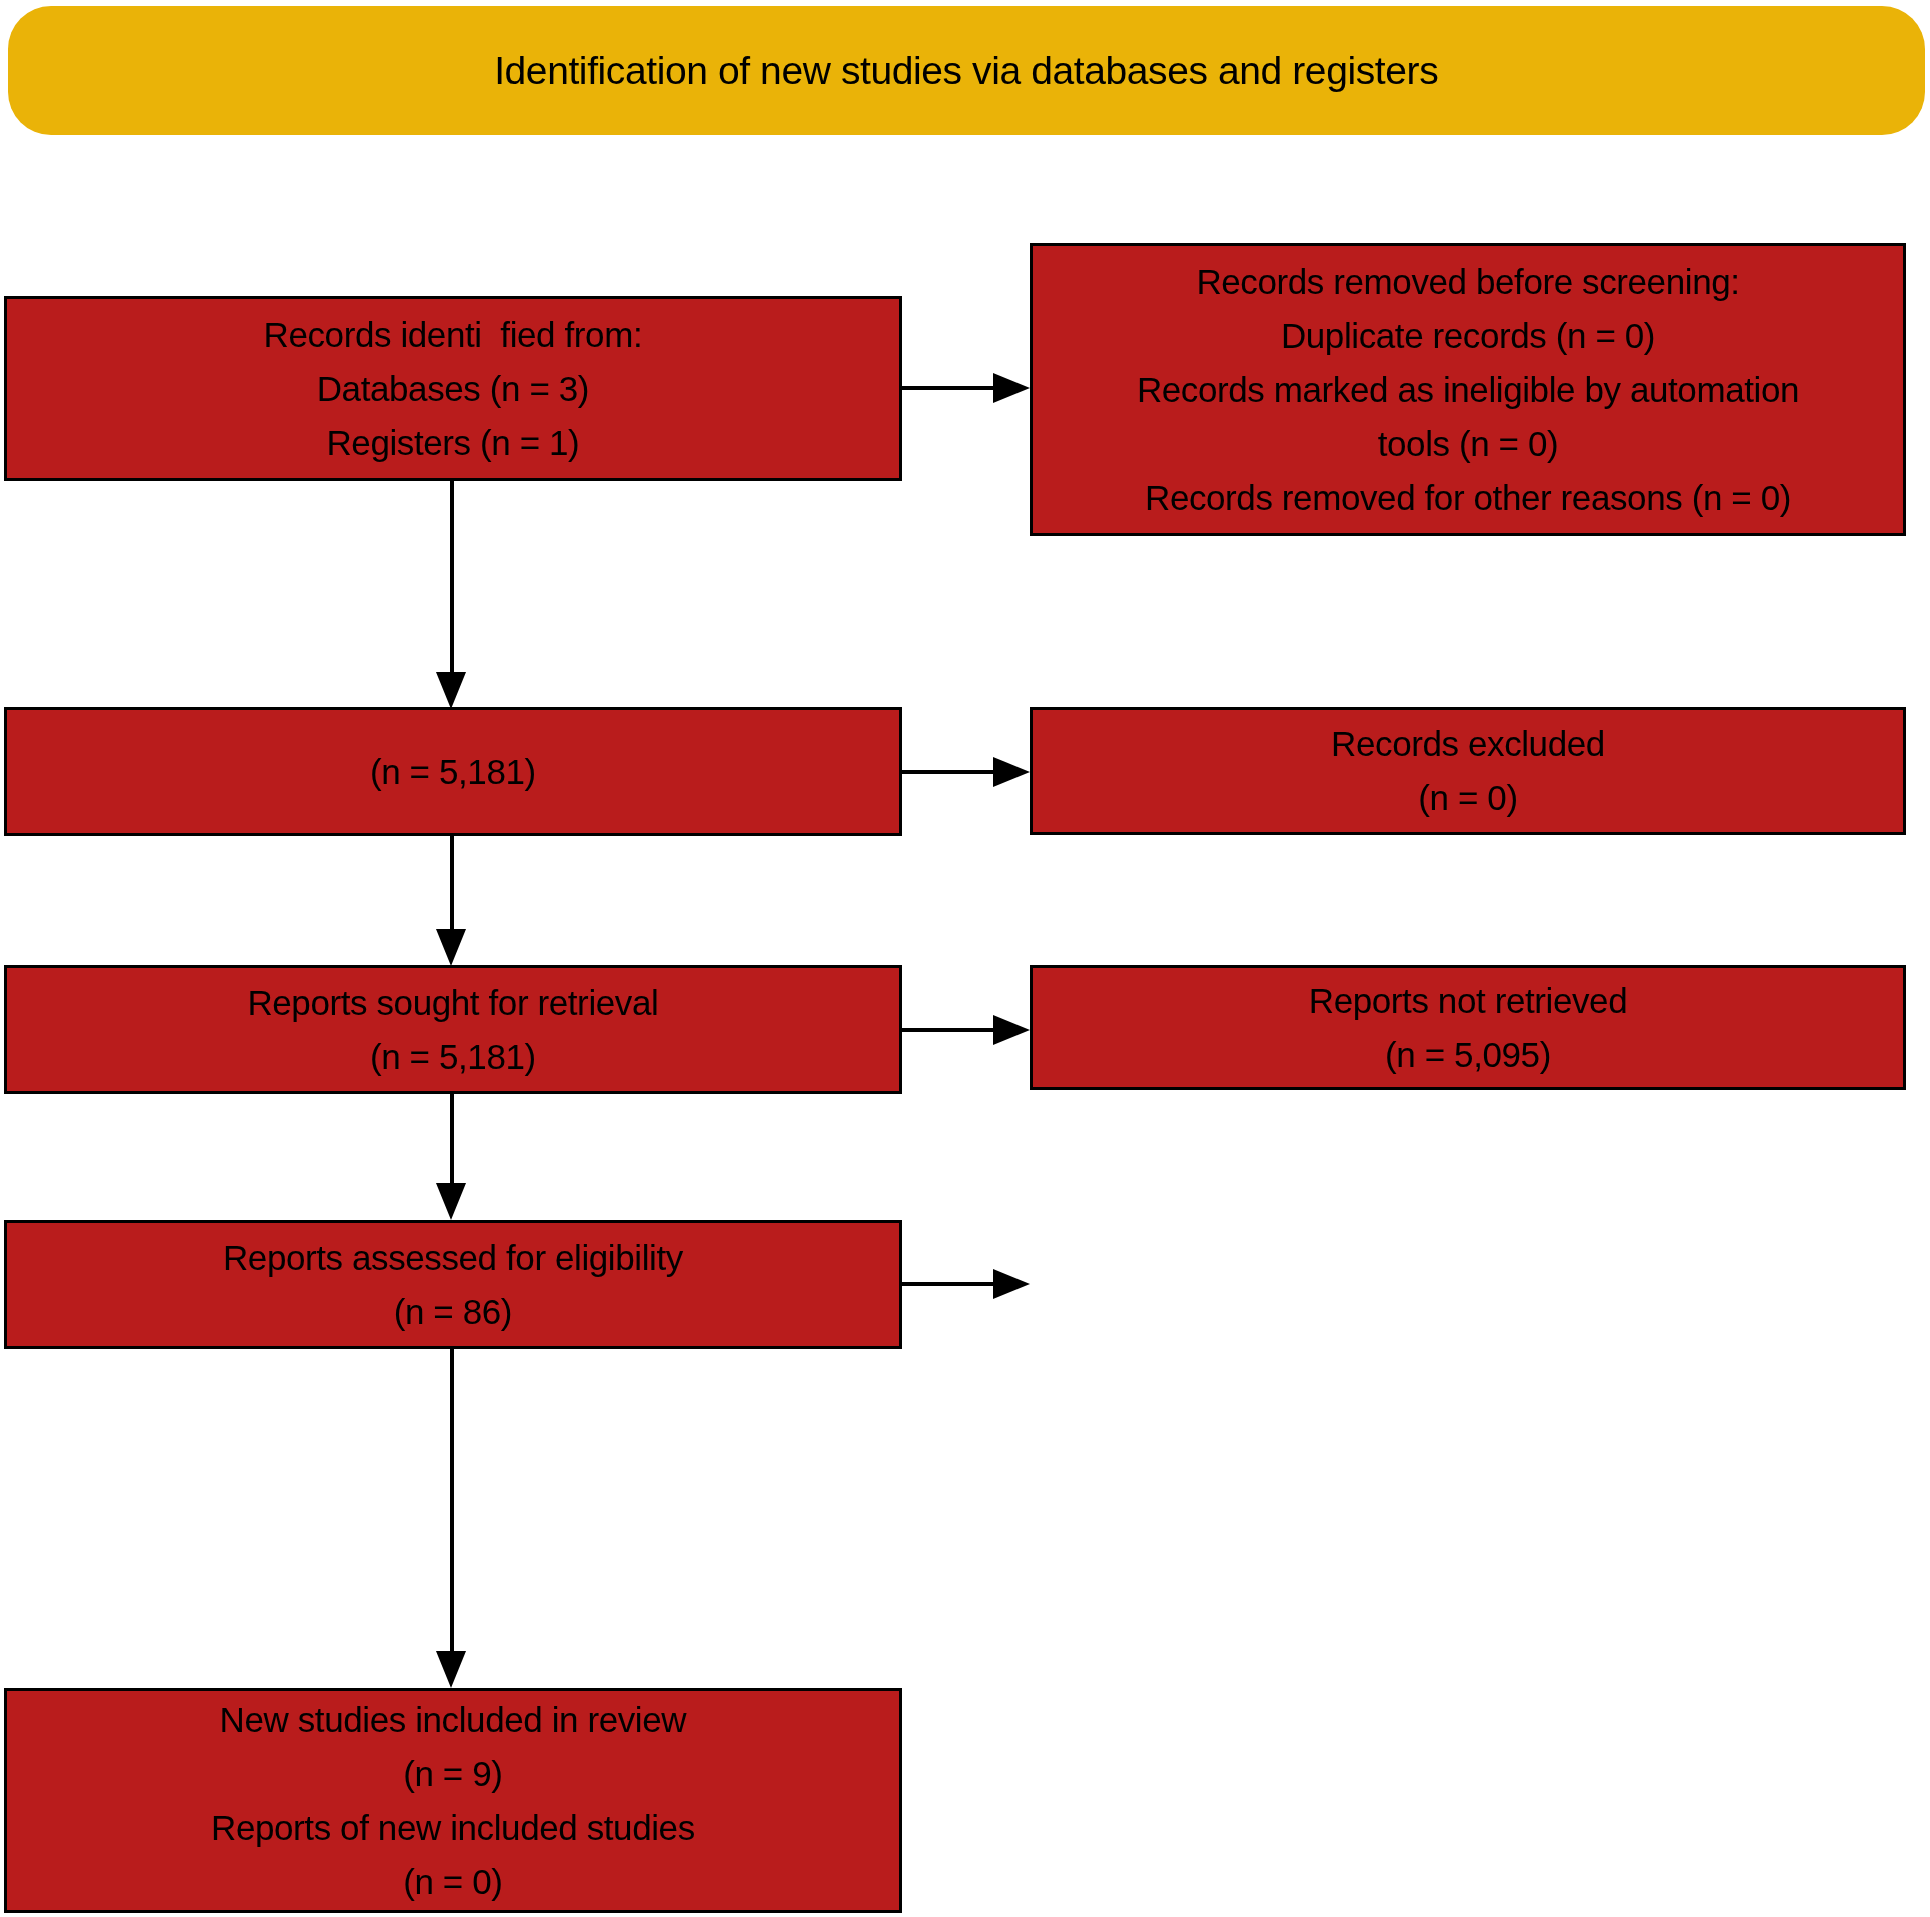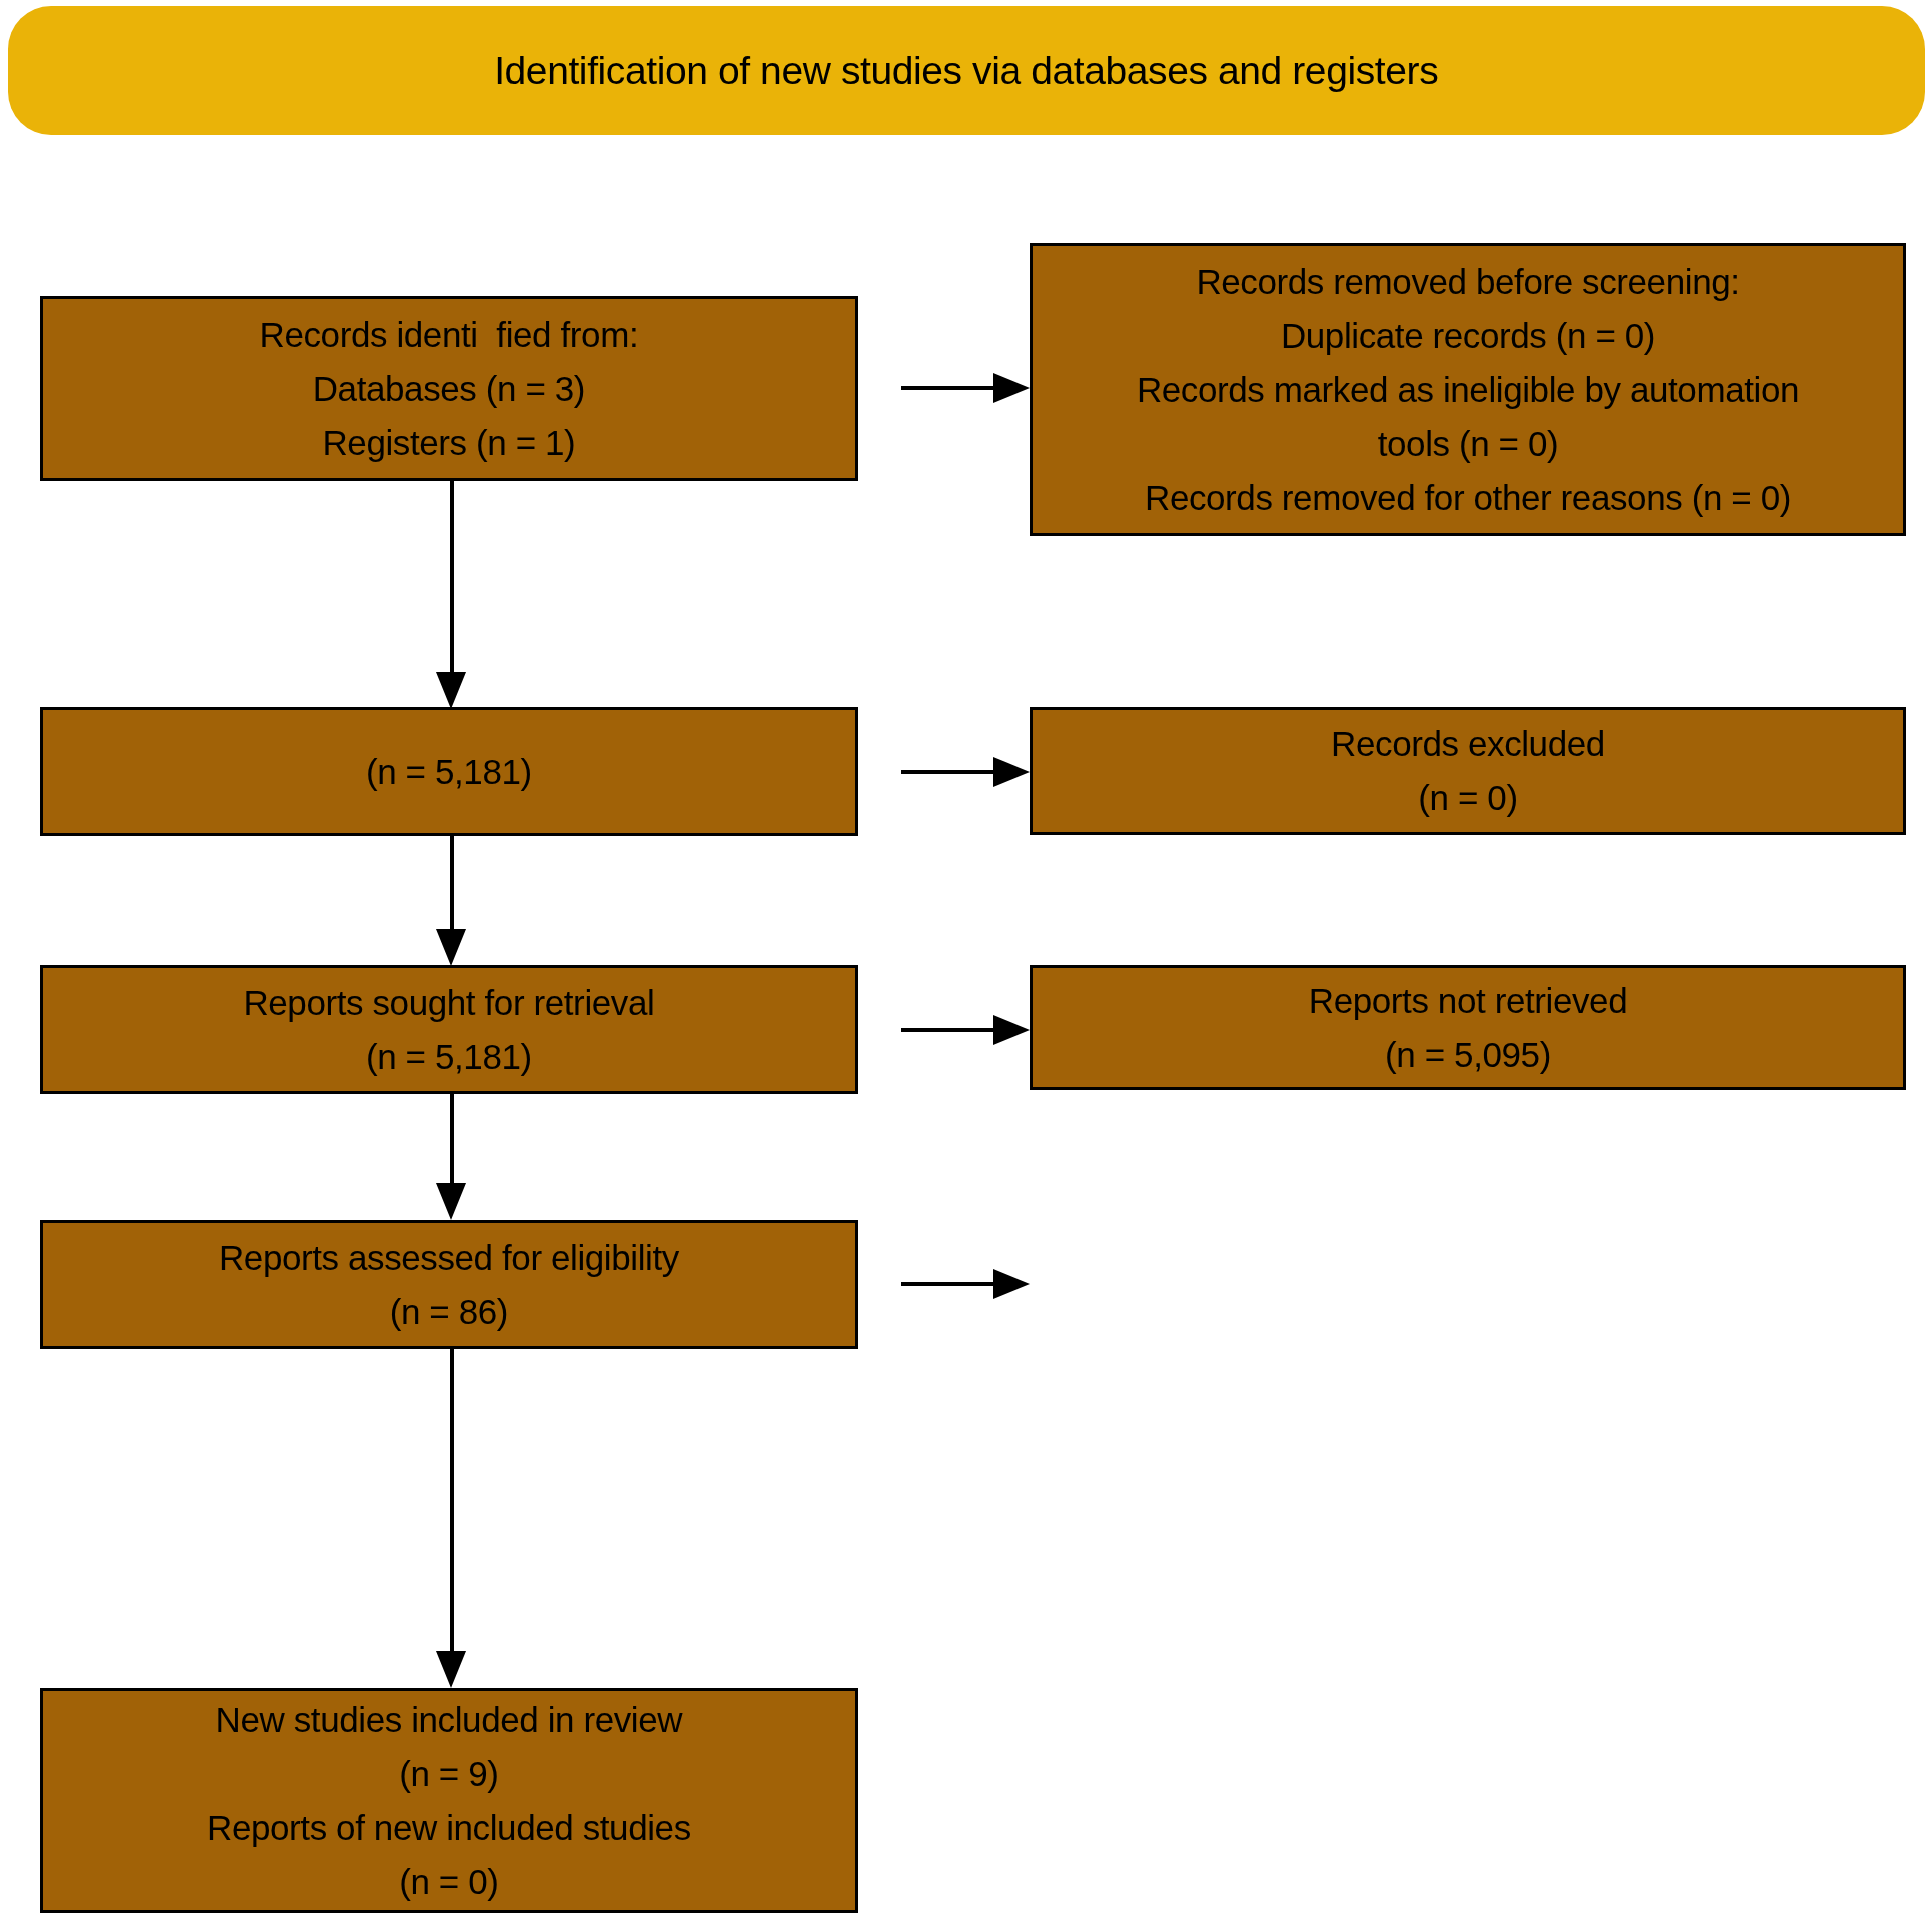--- a/index.html
+++ b/index.html
@@ -29,33 +29,33 @@
     justify-content: center;
   }
   .banner .title {
     font-size: 39px;
     letter-spacing: -0.4px;
     color: #000000;
   }
   .box {
     position: absolute;
     box-sizing: border-box;
-    background: #a16207;
+    background: #b91c1c;
     border: 3.9px solid #000000;
     display: flex;
     flex-direction: column;
     justify-content: center;
     align-items: center;
     text-align: center;
     font-size: 35px;
     line-height: 54px;
     letter-spacing: -0.4px;
   }
   
-  .l { left: 3.9px;   width: 818px; margin-left: 36px; }
+  .l { left: 3.9px;   width: 898px; }
   .r { left: 1030px; width: 876px; }
   #box-l1 { top: 296px;  height: 185px; }
   #box-l2 { top: 707px;  height: 129px; }
   #box-l3 { top: 965px; height: 129px; }
   #box-l4 { top: 1220px; height: 129px; }
   #box-l5 { top: 1688px; height: 225px; }
   #box-r1 { top: 243px;  height: 293px; }
   #box-r2 { top: 707px;  height: 128px; }
   #box-r3 { top: 965px; height: 125px; }
   #box-r4 { top: 1190px; height: 202px; }

